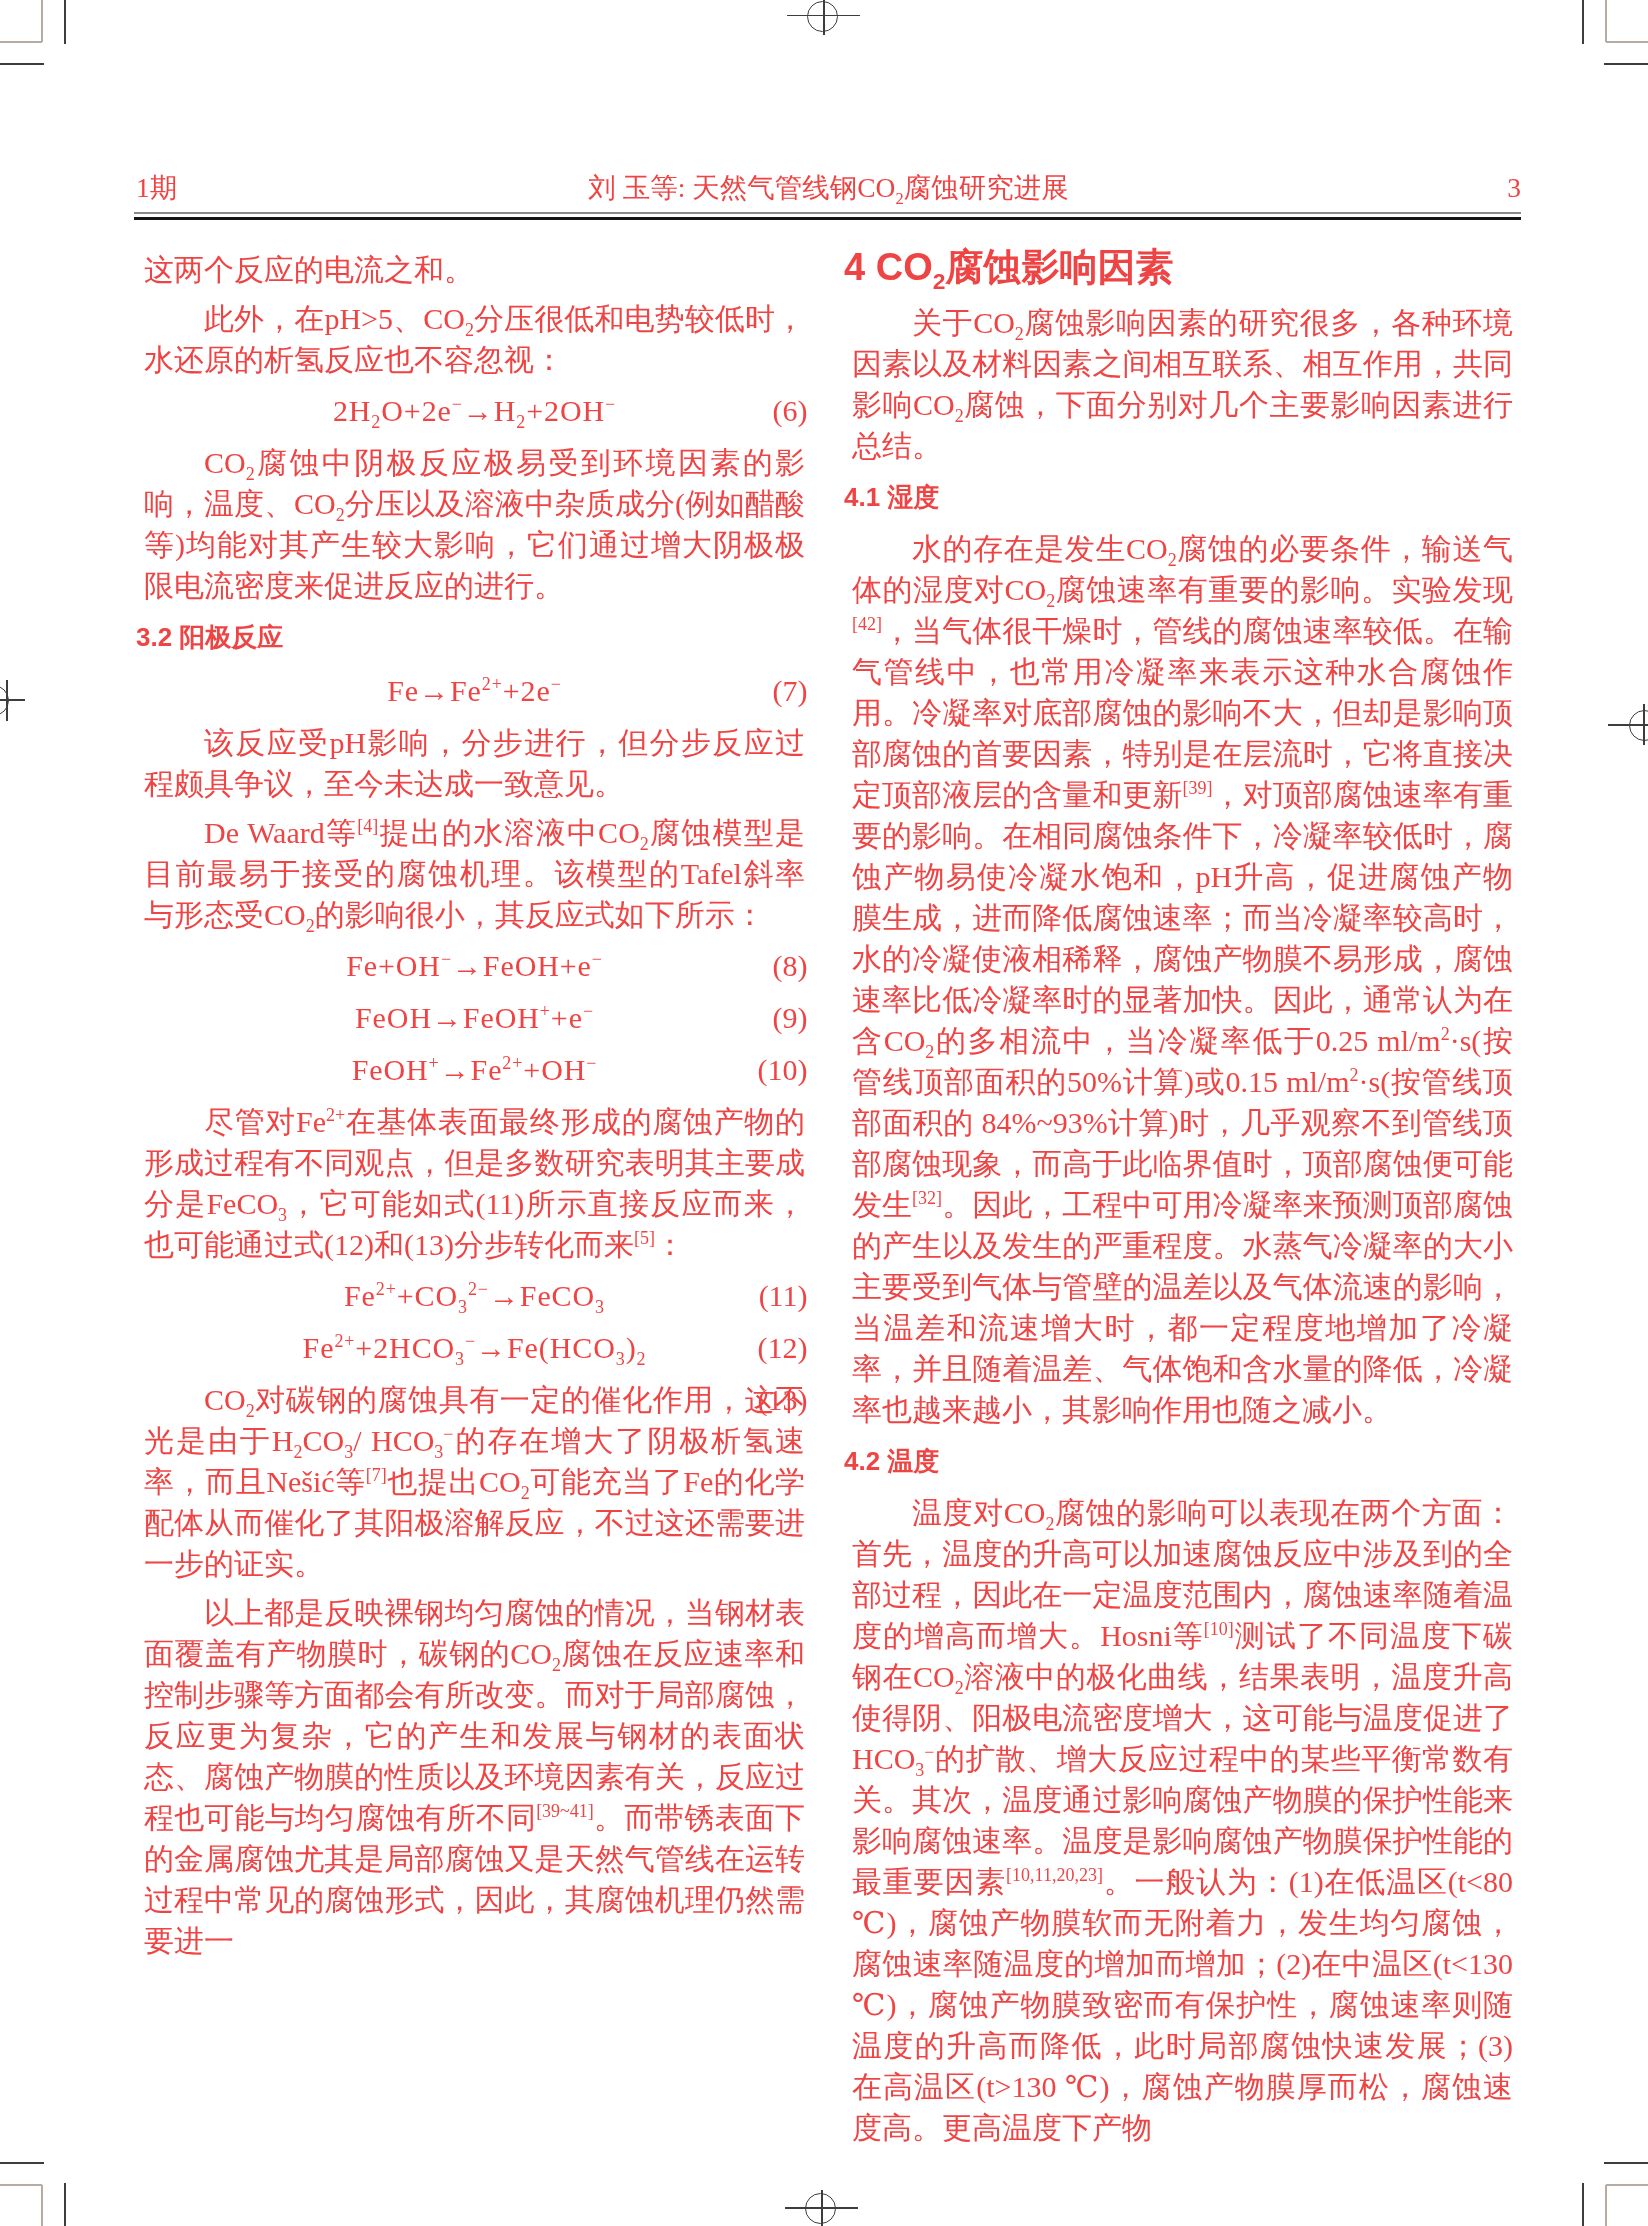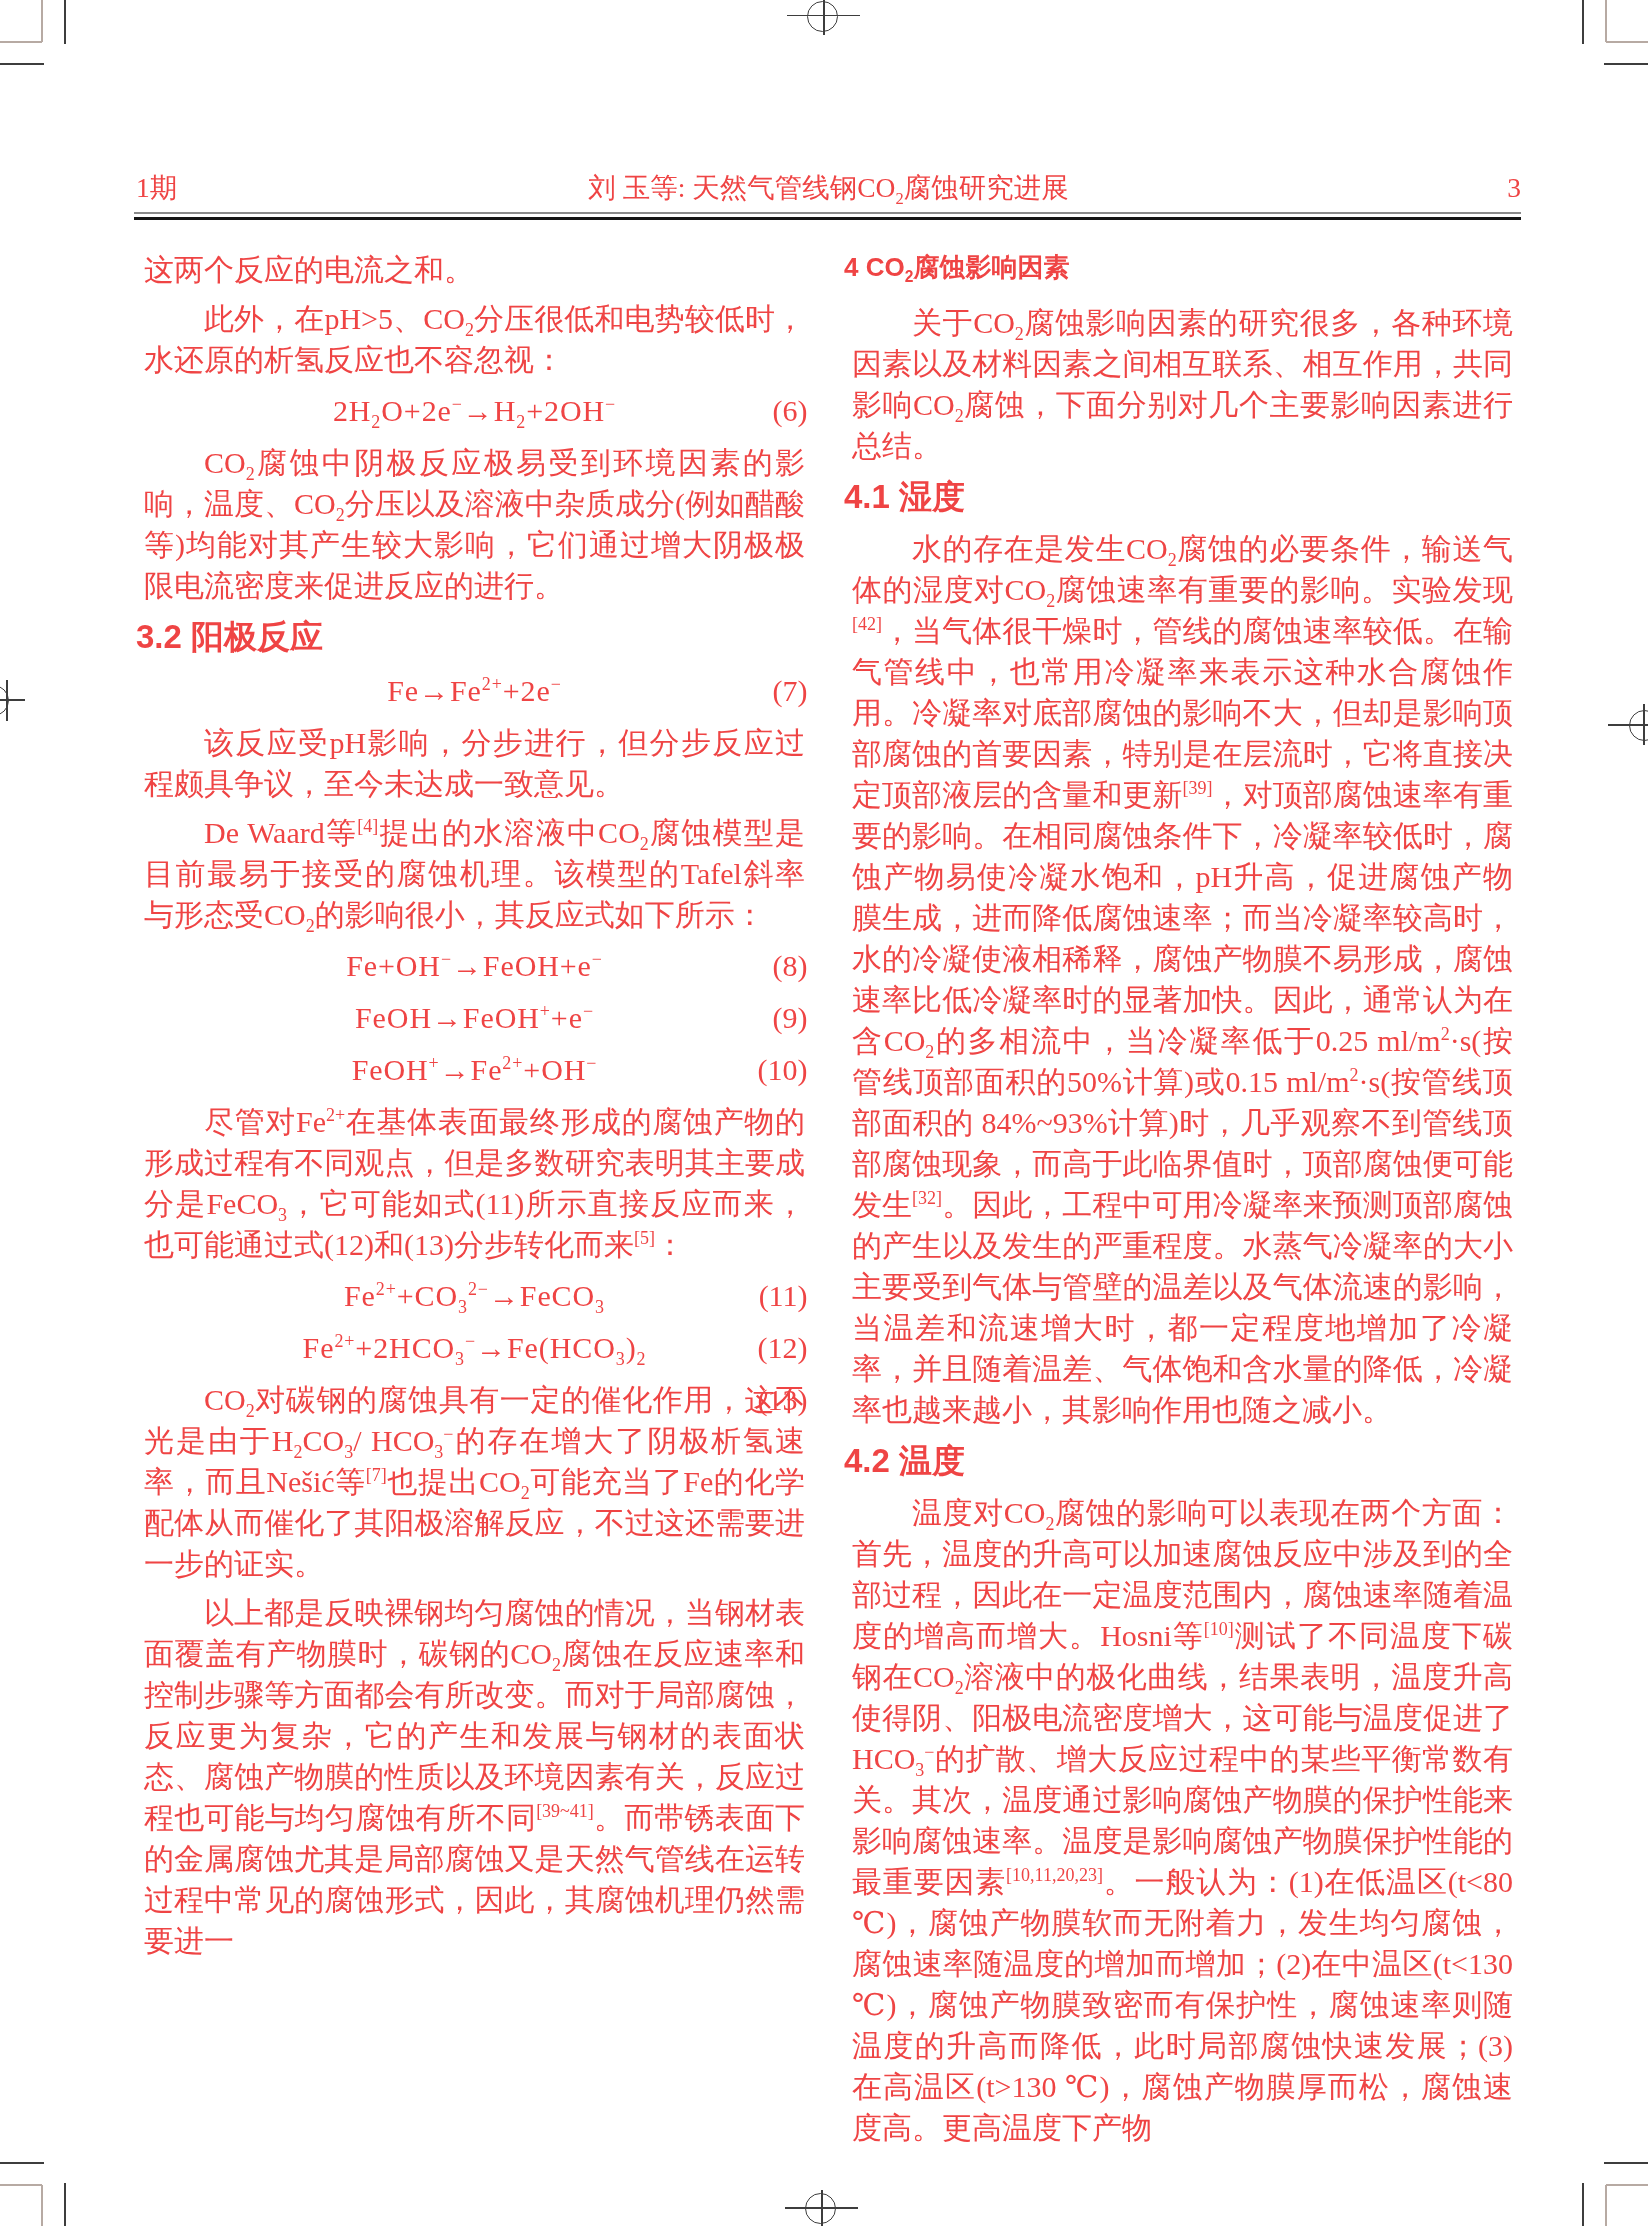--- a/index.html
+++ b/index.html
@@ -36,26 +36,26 @@
     position:absolute;top:241px;width:677px;
     font-size:30px;line-height:41px;
     text-align:justify;
   }
   .column.left{left:136px;}
   .column.right{left:844px;}
   .para{margin:8px;text-indent:2em;}
   .para.noindent{text-indent:0;}
   .sec-heading{
     font-family:"Liberation Sans","DejaVu Sans",sans-serif;
-    font-weight:700;font-size:26px;line-height:53px;
+    font-weight:700;font-size:38px;line-height:53px;
     text-align:left;
   }
   .sub-heading{
     font-family:"Liberation Sans","DejaVu Sans",sans-serif;
-    font-weight:700;font-size:33px;line-height:46px;
+    font-weight:700;font-size:26px;line-height:46px;
     text-align:left;
   }
   .equation{
     position:relative;margin:10px 0;text-align:center;
     line-height:42px;
   }
   .eq-body{display:inline-block;letter-spacing:0.9px;}
   .eq-num{position:absolute;right:5.5px;top:0;}
   sup{font-size:0.60em;line-height:0;vertical-align:super;}
   sub{font-size:0.60em;line-height:0;vertical-align:sub;}

